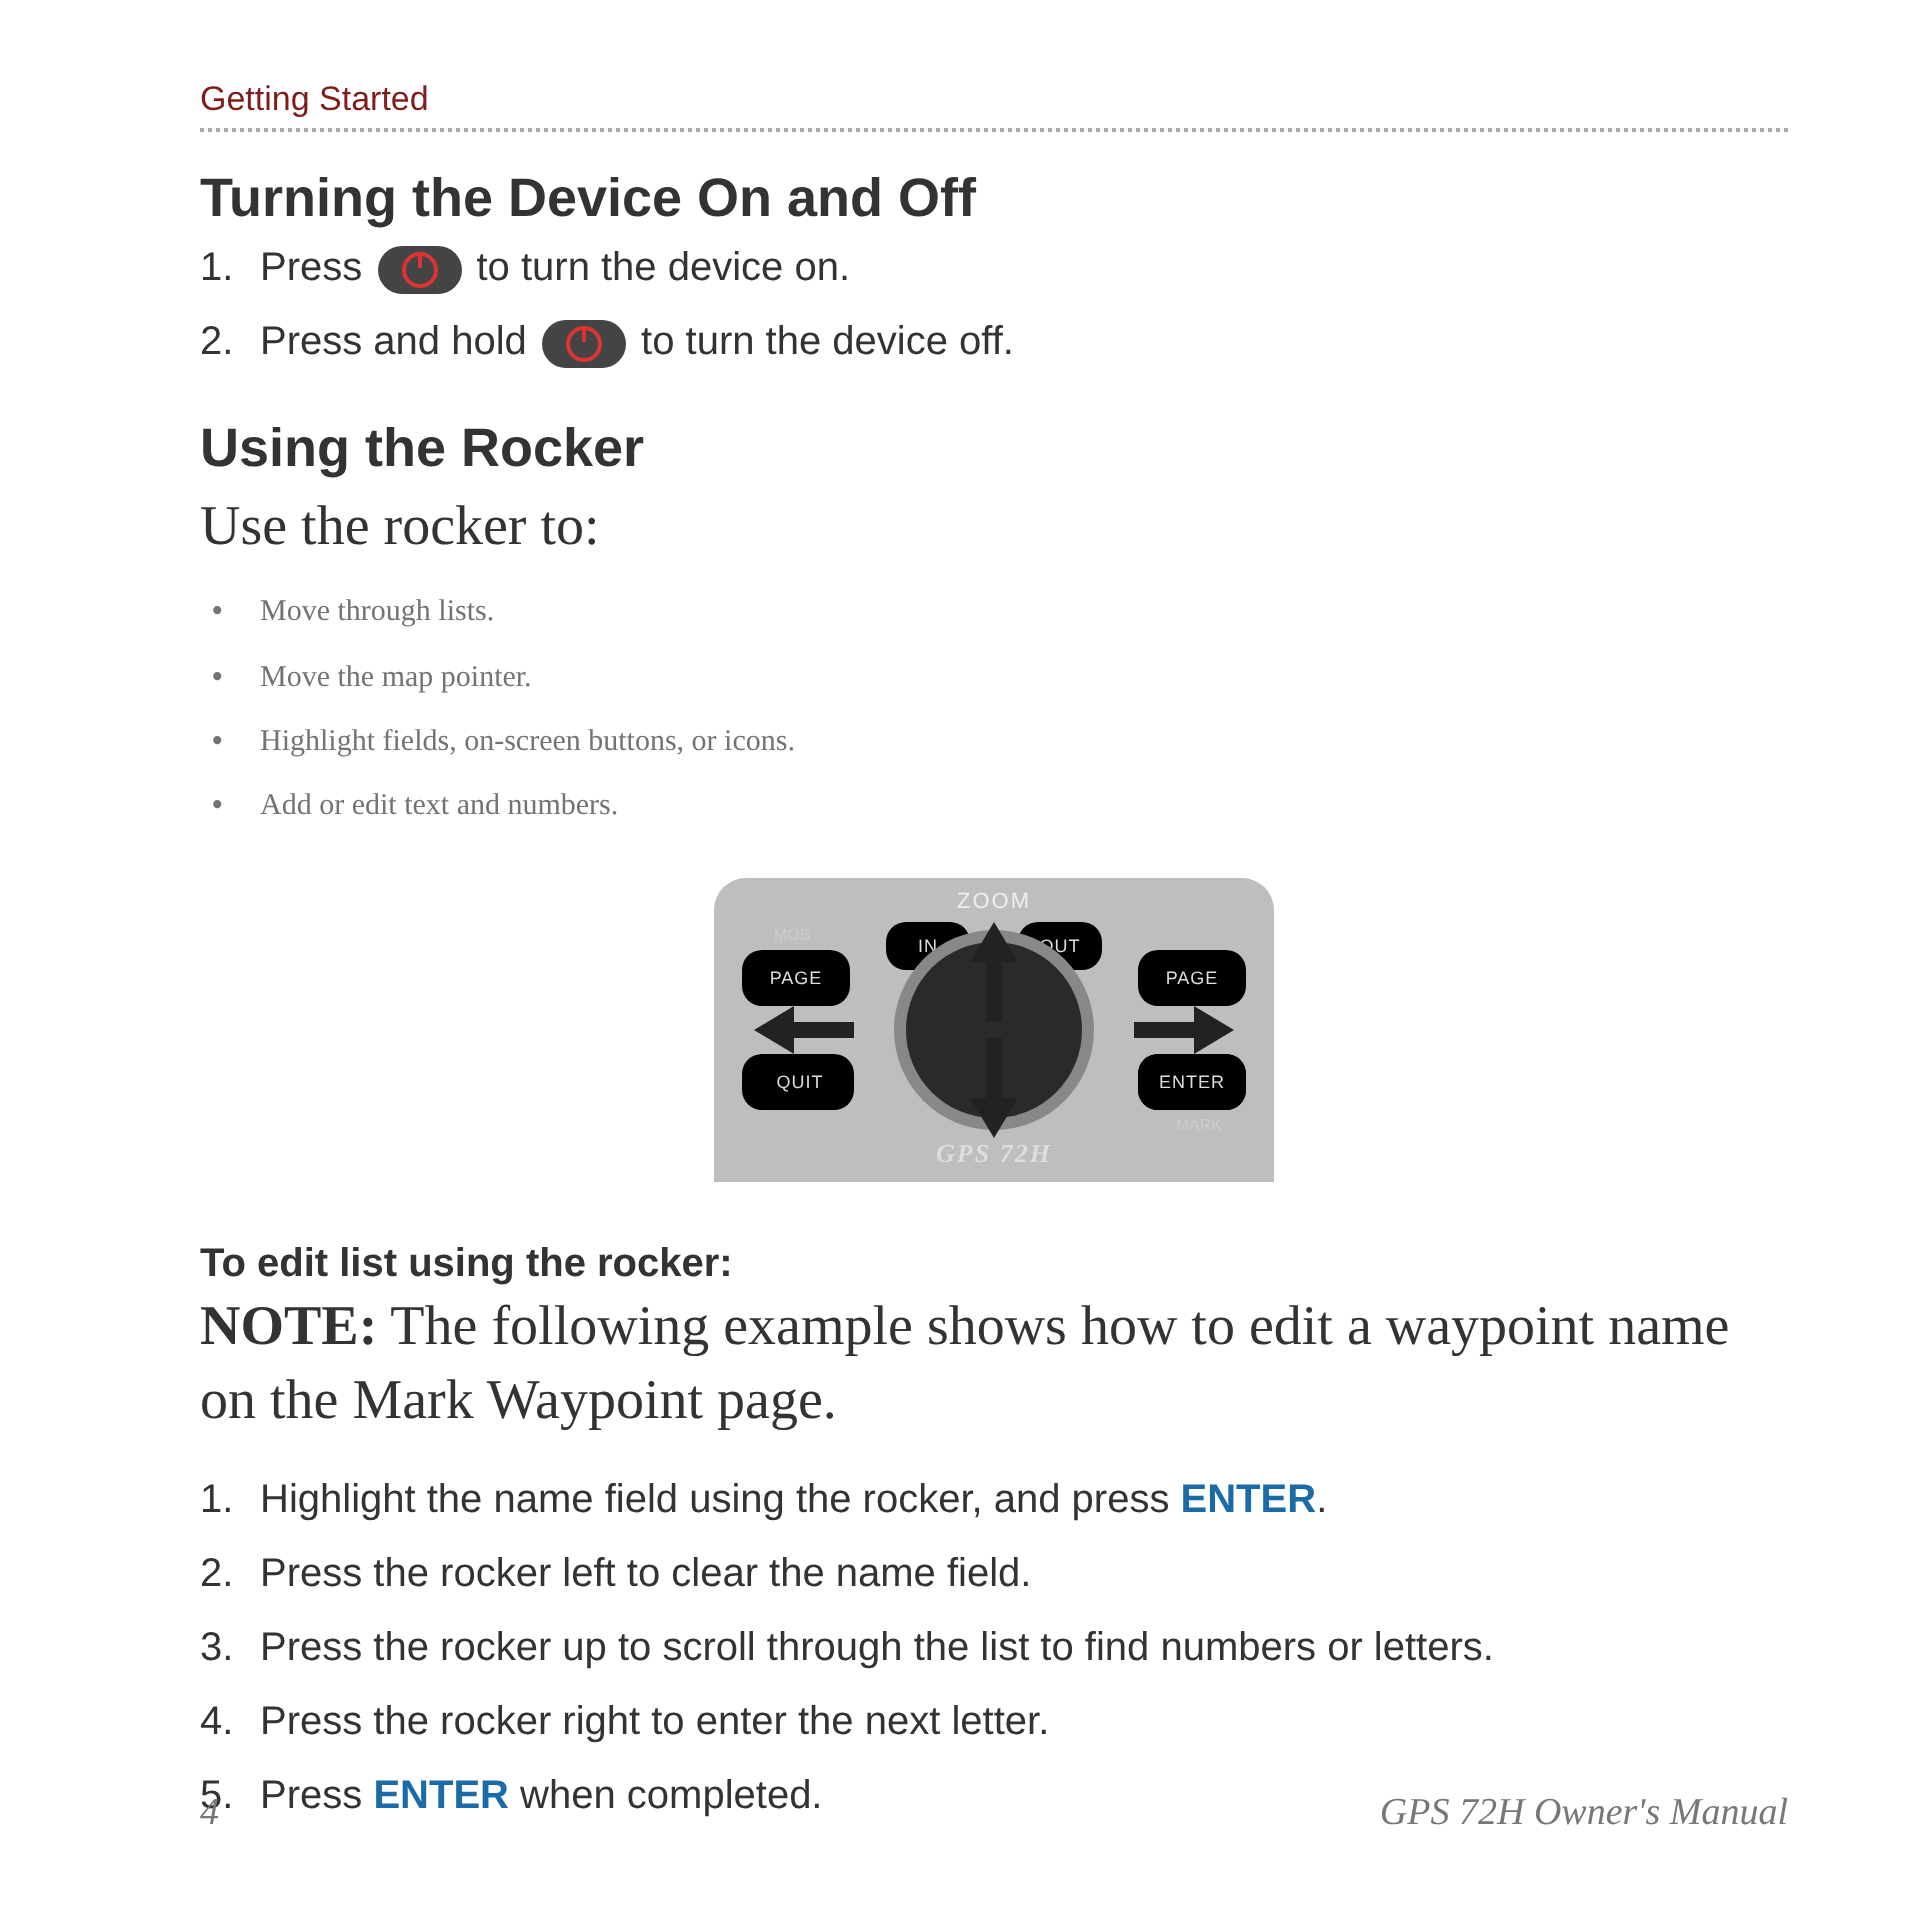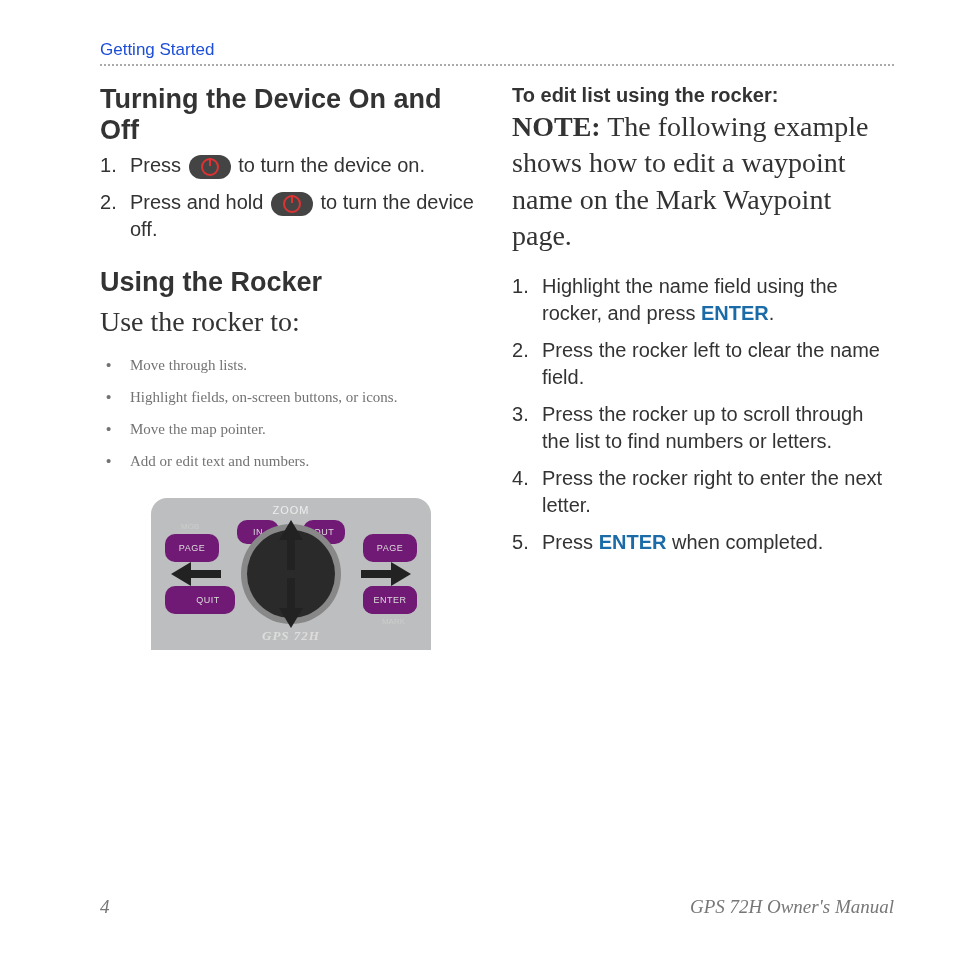--- a/index.html
+++ b/index.html
@@ -7,29 +7,30 @@
     width: 954px;
     height: 954px;
     background: #fff;
     font-family: Arial, Helvetica, sans-serif;
     color: #333;
     position: relative;
     padding: 40px 60px 40px 100px;
   }
   .header-line {
     font-size: 17px;
-    color: #1d4ed8;
+    color: #7f1d1d;
     font-family: Arial, sans-serif;
     padding-bottom: 4px;
     border-bottom: 2px dotted #aaa;
     margin-bottom: 18px;
   }
   .columns {
     display: flex;
     gap: 30px;
+    flex-direction: column;
   }
   .col {
     flex: 1;
     min-width: 0;
   }
   h2.section-title {
     font-family: Arial, sans-serif;
     font-weight: bold;
     font-size: 27px;
     color: #333;
@@ -141,21 +142,21 @@
     top: 6px;
     left: 0; right: 0;
     text-align: center;
     font-size: 11px;
     color: #eee;
     font-family: Arial, sans-serif;
     letter-spacing: 1px;
   }
   .device-btn {
     position: absolute;
-    background: #701a75;
+    background: #000000;
     border-radius: 10px;
     font-size: 9px;
     color: #ddd;
     font-family: Arial, sans-serif;
     display: flex;
     align-items: center;
     justify-content: center;
     letter-spacing: 0.5px;
   }
   .device-sub {
@@ -256,35 +257,35 @@
       </li>
       <li>
         <span>Press and hold </span><span class="power-icon"></span><span> to turn the device off.</span>
       </li>
     </ol>
 
     <h2 class="section-title">Using the Rocker</h2>
     <p class="serif-line">Use the rocker to:</p>
     <ul class="bullets">
       <li>Move through lists.</li>
+      <li>Move the map pointer.</li>
       <li>Highlight fields, on-screen buttons, or icons.</li>
-      <li>Move the map pointer.</li>
       <li>Add or edit text and numbers.</li>
     </ul>
 
     <div class="device-illustration">
       <div class="device-top">ZOOM</div>
       <div class="device-sub" style="left:30px;top:24px;">MOB</div>
       <div class="device-btn" style="left:14px;top:36px;width:54px;height:28px;">PAGE</div>
       <div class="device-btn" style="left:86px;top:22px;width:42px;height:24px;">IN</div>
       <div class="device-btn" style="right:86px;top:22px;width:42px;height:24px;">OUT</div>
       <div class="device-btn" style="right:14px;top:36px;width:54px;height:28px;">PAGE</div>
       <div class="device-btn" style="left:14px;top:88px;width:54px;height:28px;"></div>
       <div class="device-btn" style="right:14px;top:88px;width:54px;height:28px;"></div>
-      <div class="device-btn" style="left:30px;bottom:36px;width:54px;height:28px;text-align:right;">QUIT</div>
+      <div class="device-btn" style="left:16px;bottom:36px;width:54px;height:28px;text-align:right;">QUIT</div>
       <div class="device-btn" style="right:14px;bottom:36px;width:54px;height:28px;">ENTER</div>
       <div class="device-sub" style="right:26px;bottom:24px;">MARK</div>
 
       <div class="rocker-circle"></div>
       <div class="arrow up"></div>
       <div class="arrow down"></div>
       <div class="arrow left"></div>
       <div class="arrow right"></div>
       <div class="device-model">GPS 72H</div>
     </div>

